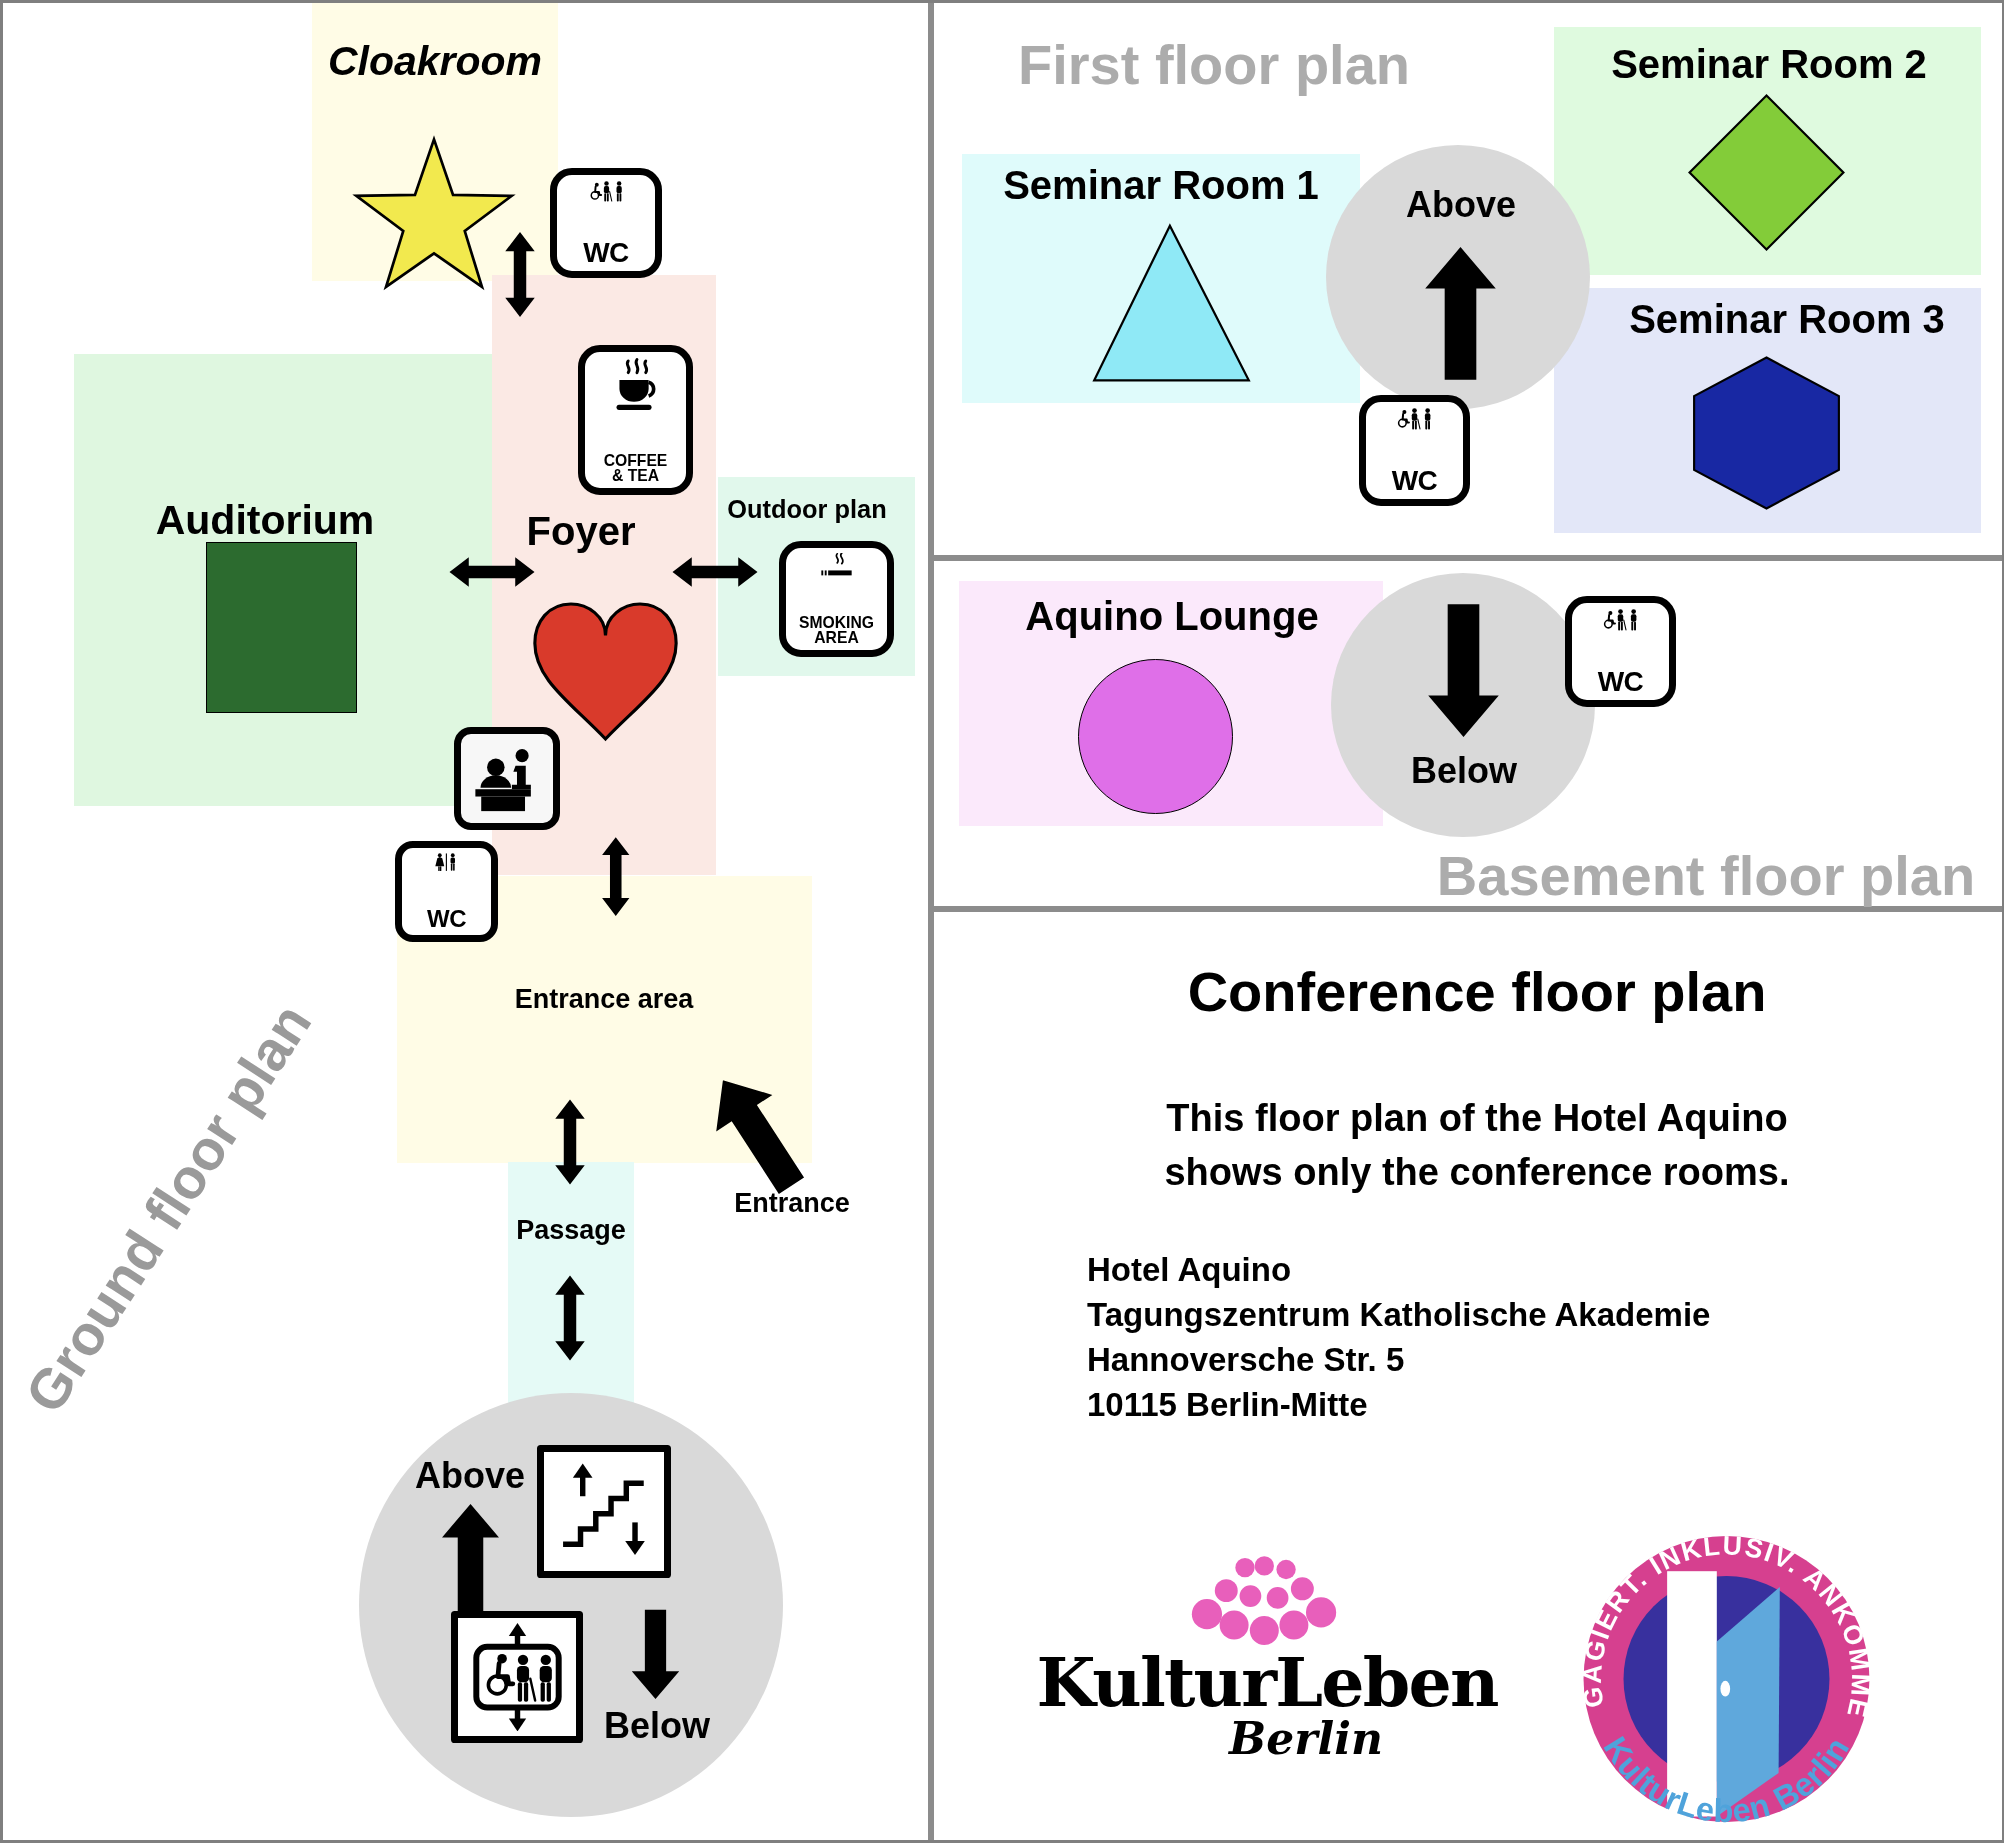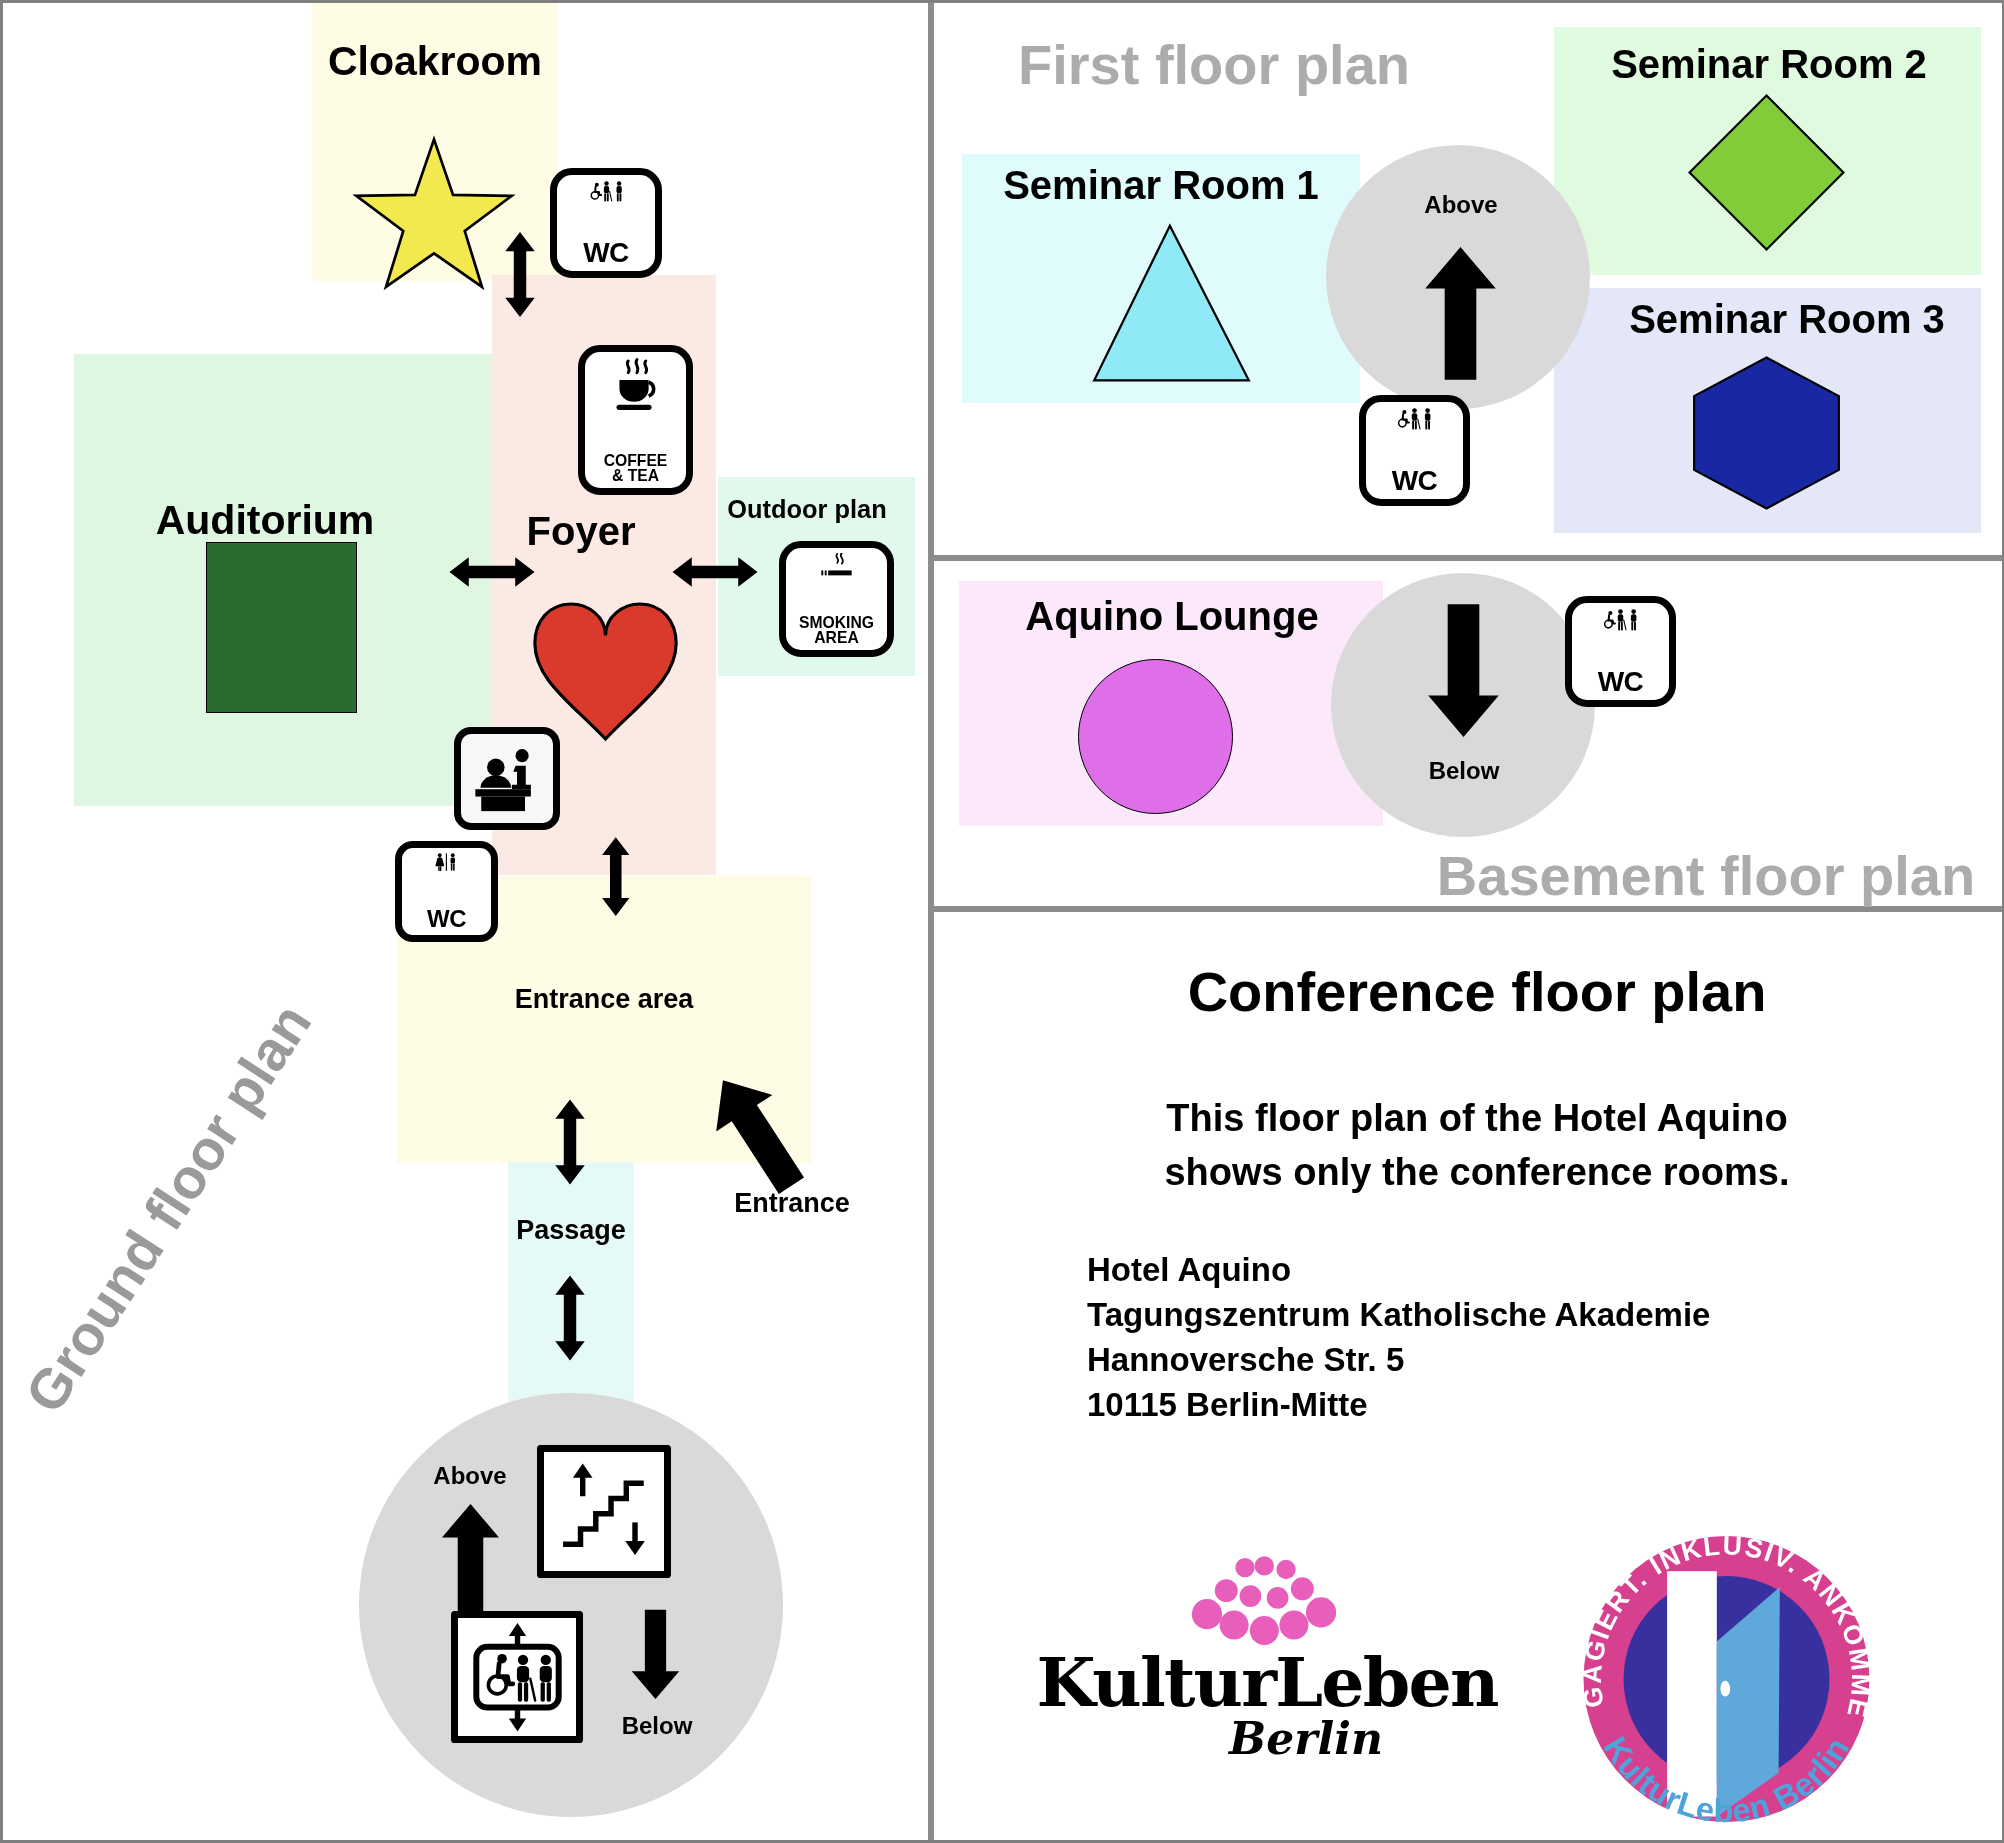--- a/index.html
+++ b/index.html
@@ -7,21 +7,21 @@
     position:relative;width:2005px;height:1843px;background:#ffffff;
     border:3.6px solid #7f7f7f;box-sizing:border-box;overflow:hidden;
     font-family:"Liberation Sans", sans-serif;color:#000;
   }
   .abs{position:absolute;}
   .rect{position:absolute;}
   .lbl{position:absolute;font-weight:bold;white-space:nowrap;transform:translate(-50%,-50%);}
   .lbl-big{font-size:41px;}
   .lbl-room{font-size:40px;}
   .lbl-sm{font-size:27px;}
-  .lbl-ab{font-size:24px;}
+  .lbl-ab{font-size:36px;}
   .heading{position:absolute;font-weight:bold;font-size:56px;color:#acacac;white-space:nowrap;transform:translate(-50%,-50%);}
   .icon-box{
     position:absolute;background:#fff;border:7.3px solid #000;border-radius:22px;
     box-sizing:border-box;display:flex;flex-direction:column;align-items:center;
     justify-content:center;padding:4.8px 3.6px;gap:37px;
   }
   .icon-box svg{display:block;}
   .icon-cap{font-weight:bold;font-size:28px;line-height:0.92;text-align:center;letter-spacing:-0.6px;}
   .icon-cap.small{font-size:15.7px;letter-spacing:0;}
   .divider{position:absolute;background:#8c8c8c;}
@@ -71,21 +71,21 @@
   <div class="rect" style="left:71px;top:351px;width:418px;height:452px;background:#dff7e0;"></div>
 
   <div class="rect" style="left:715px;top:474px;width:197px;height:199px;background:#e1f8ec;"></div>
 
   <div class="rect" style="left:394px;top:873px;width:415px;height:287px;background:#fffce6;"></div>
 
   <div class="rect" style="left:505px;top:1159px;width:126px;height:254px;background:#e5faf6;"></div>
 
   <div class="circle gray-circle" style="left:356px;top:1390px;width:424px;height:424px;"></div>
 
-  <div class="lbl lbl-big" style="left:432px;top:58px;">Cloakroom</div>
+  <div class="lbl lbl-big" style="left:432px;top:58px;font-style:italic;">Cloakroom</div>
   <div class="lbl lbl-big" style="left:262px;top:484px;margin-top:33px;">Auditorium</div>
   <div class="lbl" style="left:578px;top:528px;font-size:40px;">Foyer</div>
   <div class="lbl lbl-sm" style="left:804px;top:506px;font-size:25.4px;">Outdoor plan</div>
   <div class="lbl lbl-sm" style="left:601px;top:996px;">Entrance area</div>
   <div class="lbl lbl-sm" style="left:789px;top:1200px;">Entrance</div>
   <div class="lbl lbl-sm" style="left:568px;top:1227px;">Passage</div>
   <div class="lbl lbl-ab" style="left:467px;top:1473px;">Above</div>
   <div class="lbl lbl-ab" style="left:654px;top:1723px;">Below</div>
   <div class="lbl" style="left:165px;top:1205px;font-size:56px;color:#9a9a9a;transform:translate(-50%,-50%) rotate(-57deg);">Ground floor plan</div>
 

